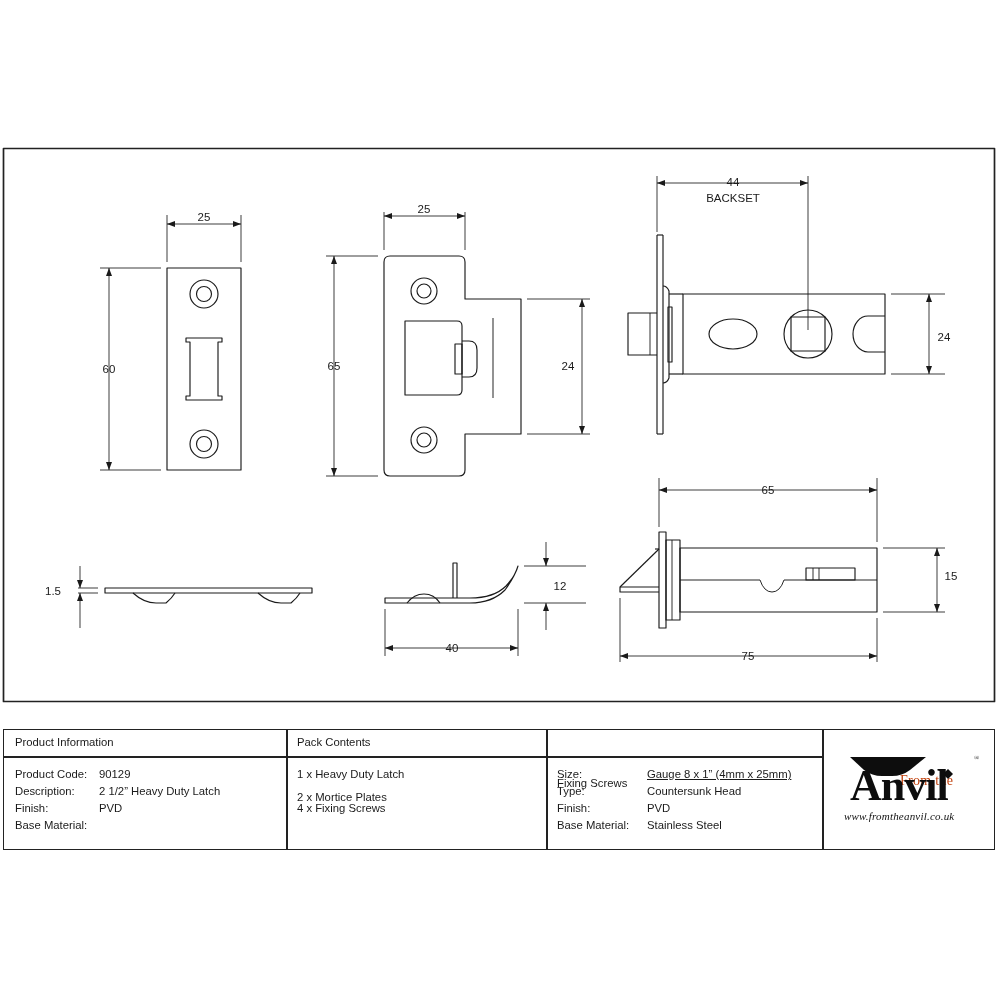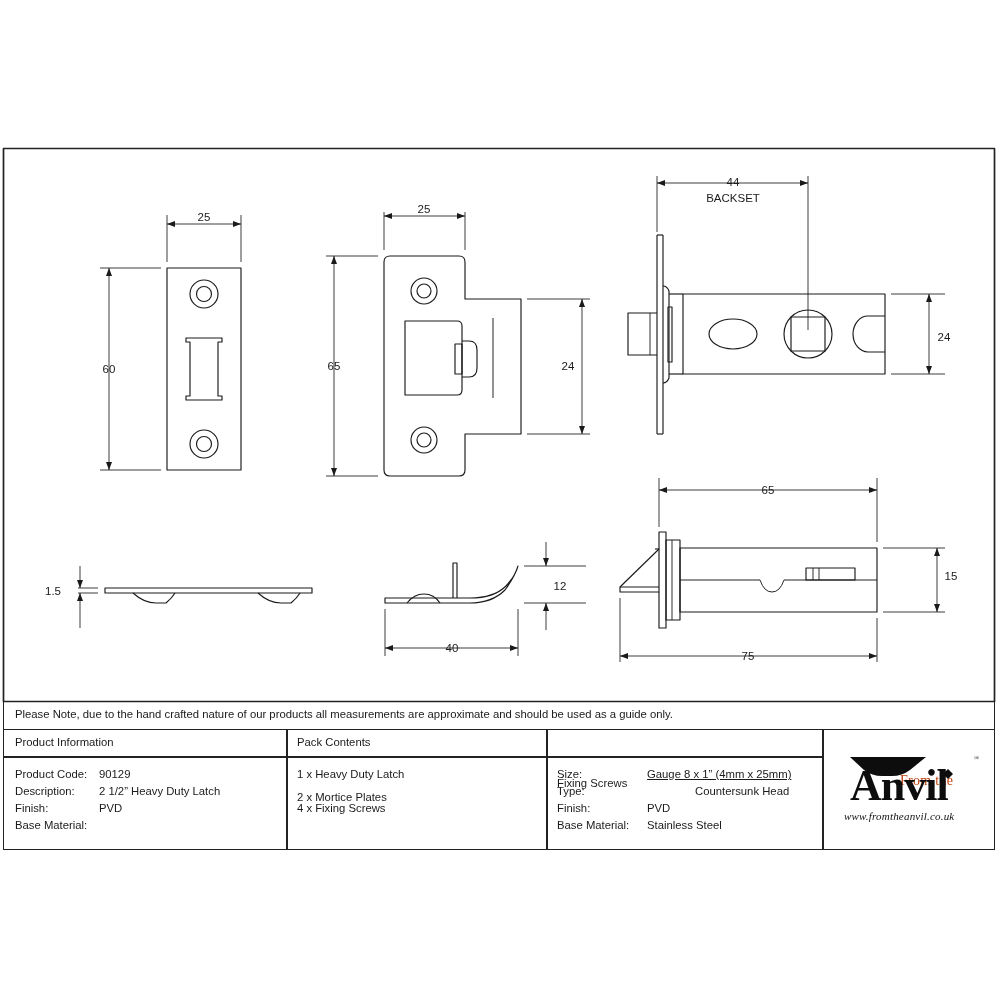--- a/index.html
+++ b/index.html
@@ -252,23 +252,20 @@
     <text class="dimtxt" x="53" y="595" text-anchor="middle">1.5</text>
 
     <text class="dimtxt" x="452" y="652" text-anchor="middle">40</text>
     <text class="dimtxt" x="560" y="590" text-anchor="middle">12</text>
 
     <text class="dimtxt" x="768" y="494" text-anchor="middle">65</text>
     <text class="dimtxt" x="748" y="660" text-anchor="middle">75</text>
     <text class="dimtxt" x="951" y="580" text-anchor="middle">15</text>
   </svg>
 
-  <div class="tbl-note">
-    <span>Please Note, due to the hand crafted nature of our products all measurements are approximate and should be used as a guide only.</span>
-  </div>
 
   <div class="tbl-main">
 
     <div class="vline" style="left:282px;"></div>
     <div class="vline" style="left:542px;"></div>
     <div class="vline" style="left:818px;"></div>
     <div class="hline" style="left:0;top:26px;width:818px;"></div>
 
     <div class="colhead" style="left:11px;">Product Information</div>
     <div class="colhead" style="left:293px;">Pack Contents</div>
@@ -287,21 +284,21 @@
     <div class="rowval" style="left:95px;top:89px;"></div>
 
     <div class="packitem" style="left:293px;top:38px;">1 x Heavy Duty Latch</div>
     <div class="packitem" style="left:293px;top:55px;margin-top:6px;">2 x Mortice Plates</div>
     <div class="packitem" style="left:293px;top:72px;">4 x Fixing Screws</div>
 
     <div class="rowlbl" style="left:553px;top:38px;">Size:</div>
     <div class="rowval" style="left:643px;top:38px;text-decoration:underline;">Gauge 8 x 1” (4mm x 25mm)</div>
 
     <div class="rowlbl" style="left:553px;top:55px;">Type:</div>
-    <div class="rowval" style="left:643px;top:55px;margin-left:48px;">Countersunk Head</div>
+    <div class="rowval" style="left:643px;top:55px;">Countersunk Head</div>
 
     <div class="rowlbl" style="left:553px;top:72px;">Finish:</div>
     <div class="rowval" style="left:643px;top:72px;">PVD</div>
 
     <div class="rowlbl" style="left:553px;top:89px;">Base Material:</div>
     <div class="rowval" style="left:643px;top:89px;">Stainless Steel</div>
   </div>
 
   <div class="logo-wrap">
     <svg class="lg-anviltop" width="80" height="30" viewBox="0 0 80 30">

